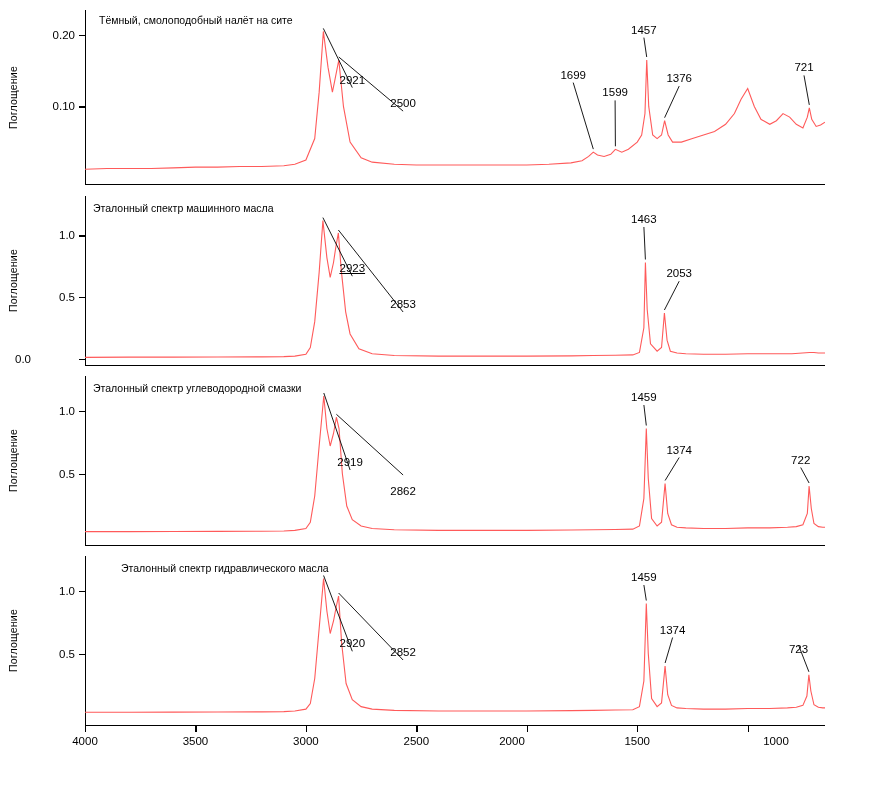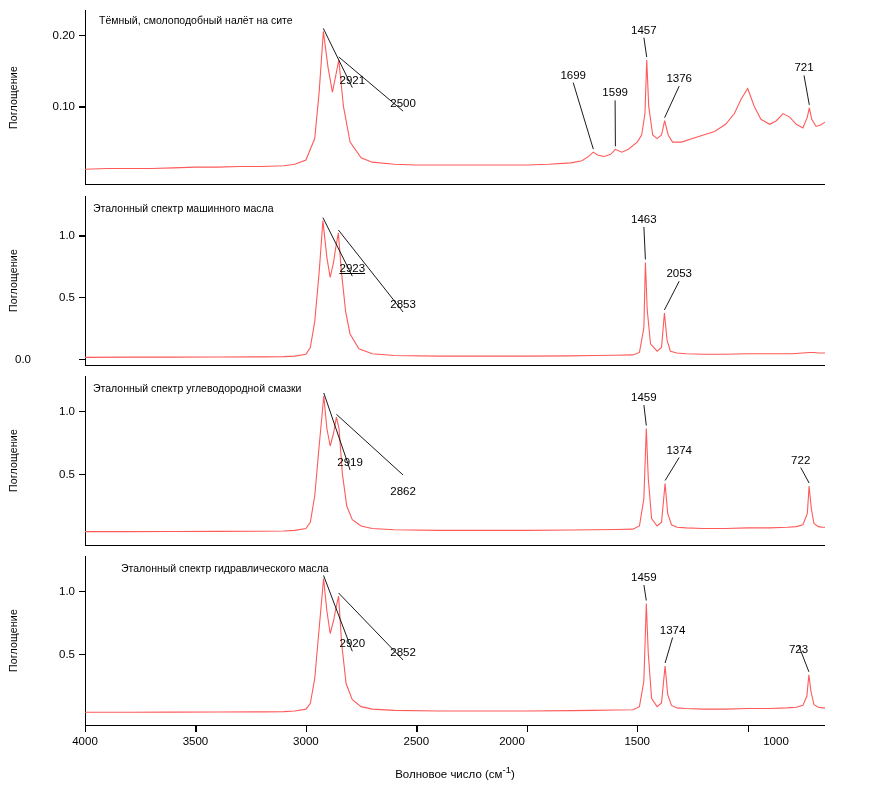--- a/index.html
+++ b/index.html
@@ -121,15 +121,14 @@
       <div class="xtickmark" style="left: 220.896px; top: 170px; height: 6px;"></div>
       <div class="xtick" style="left: 220.896px; top: 179px;">3000</div>
       <div class="xtickmark" style="left: 331.343px; top: 170px; height: 6px;"></div>
       <div class="xtick" style="left: 331.343px; top: 179px;">2500</div>
       <div class="xtickmark" style="left: 441.791px; top: 170px; height: 6px;"></div>
       <div class="xtick" style="left: 427px; top: 179px;">2000</div>
       <div class="xtickmark" style="left: 552.239px; top: 170px; height: 6px;"></div>
       <div class="xtick" style="left: 552.239px; top: 179px;">1500</div>
       <div class="xtickmark" style="left: 662.687px; top: 170px; height: 6px;"></div>
       <div class="xtick" style="left: 691px; top: 179px;">1000</div>
-      <div class="xaxis-title" style="left: 0px; top: 208px;"><span>Волновое число (см</span><sup>-1</sup><span>)</span></div>
     </div>
   </div>
 
 </body></html>

